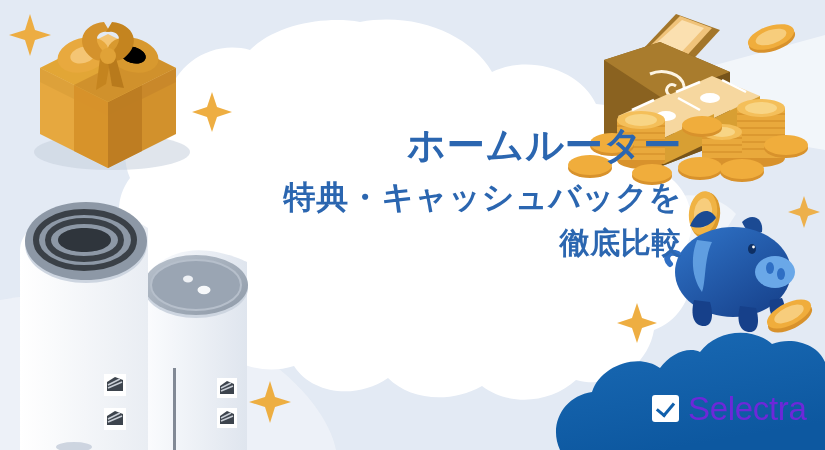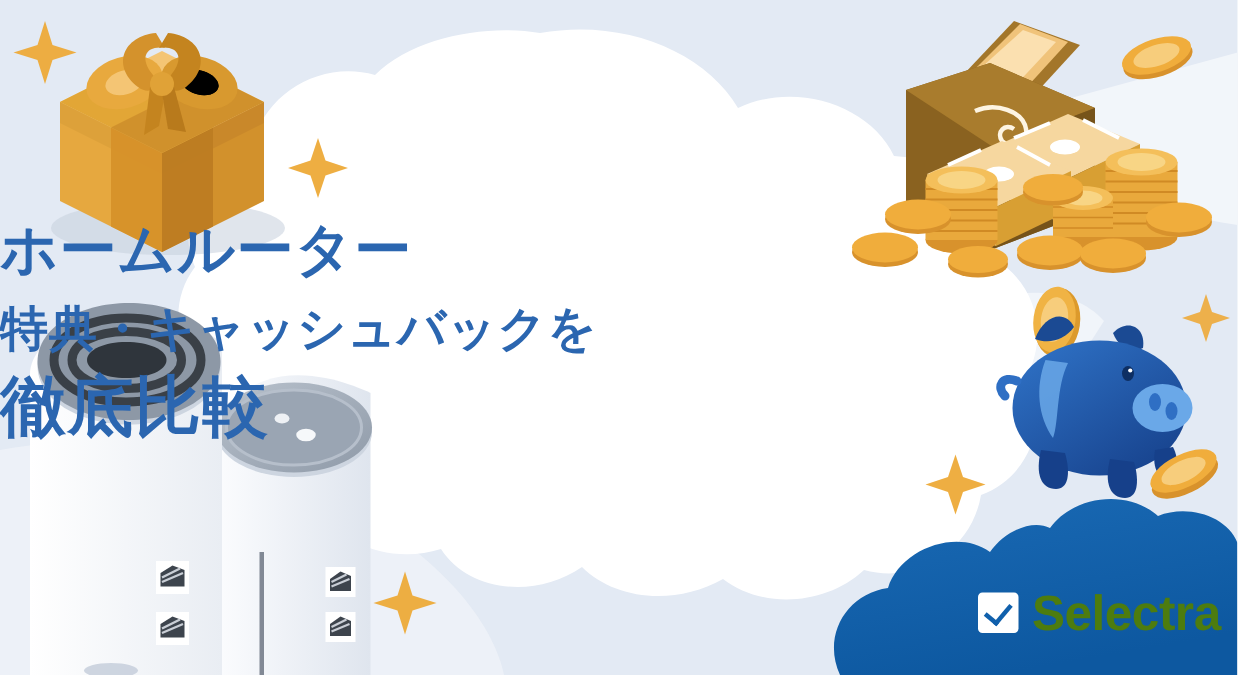--- a/index.html
+++ b/index.html
@@ -15,36 +15,35 @@
     font-family: "Liberation Sans", sans-serif;
   }
   .layer { position: absolute; top: 0; left: 0; width: 825px; height: 450px; }
   .layer svg { display: block; width: 825px; height: 450px; }
 
   
   #title-block {
     position: absolute;
     left: 0; top: 126px;
     width: 682px;
-    text-align: left;
+    text-align: right;
     z-index: 40;
     pointer-events: none;
-    margin-top: 22px;
   }
   .title-line {
     display: block;
     color: #2b66b0;
     font-weight: 700;
     letter-spacing: 0.02em;
     line-height: 1.0;
     white-space: nowrap;
   }
   #title-line-1 { font-size: 38px; margin-bottom: 17px; }
   #title-line-2 { font-size: 32px; margin-bottom: 15px; }
-  #title-line-3 { font-size: 44px; }
+  #title-line-3 { font-size: 30px; }
 
   
   #logo {
     position: absolute;
     left: 652px; top: 392px;
     display: flex;
     align-items: center;
     z-index: 60;
   }
   #logo-mark {
@@ -58,23 +57,23 @@
   #logo-mark:after {
     content: "";
     position: absolute;
     left: 8px; top: 4px;
     width: 8px; height: 14px;
     border: solid #1060ac;
     border-width: 0 3.5px 3.5px 0;
     transform: rotate(40deg);
   }
   #logo-text {
-    color: #4d7c0f;
+    color: #6d28d9;
     font-size: 33px;
-    font-weight: 700;
+    font-weight: 400;
     letter-spacing: -0.01em;
     line-height: 1;
   }
 </style>
 </head>
 <body>
 
 <div id="banner">
 
   <div class="layer">

